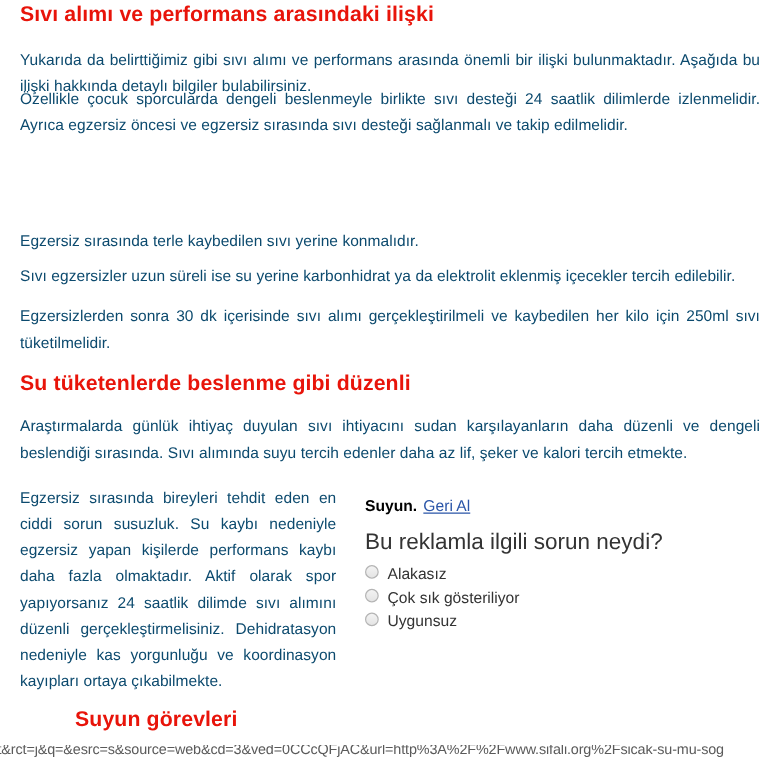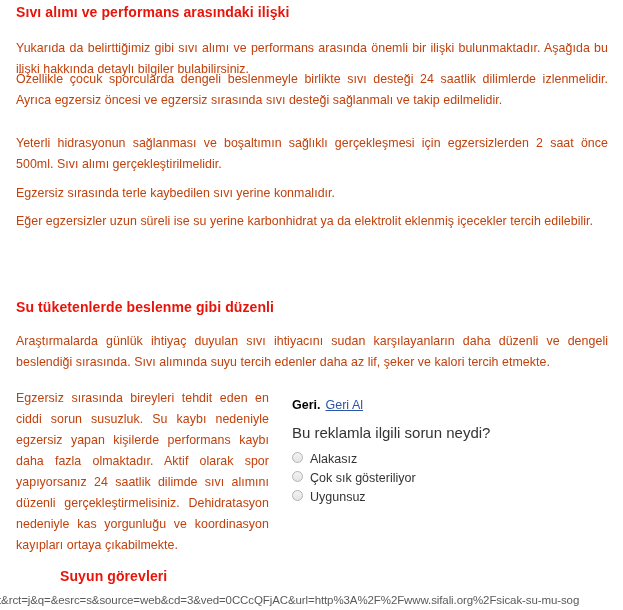--- a/index.html
+++ b/index.html
@@ -20,31 +20,31 @@
   .page {
     position: relative;
     width: 623px;
     height: 610px;
     box-sizing: border-box;
     padding: 0 15px 0 16px;
   }
 
   .heading {
     color: #e8140a;
-    font-size: 14px;
+    font-size: 17px;
     font-weight: bold;
     line-height: 14px;
     margin: 0;
     letter-spacing: 0.1px;
   }
 
   .para {
     font-size: 12.4px;
     line-height: 21px;
-    color: #c2410c;
+    color: #0c4a6e;
     margin: 0;
     text-align: justify;
     letter-spacing: 0.05px;
   }
 
   
   #h-iliski       { position: absolute; left: 16px; top: 5px;   width: 560px; }
   #p-1            { position: absolute; left: 16px; top: 38px;  width: 592px; }
   #p-2            { position: absolute; left: 16px; top: 69px;  width: 592px; }
   #p-3            { position: absolute; left: 16px; top: 133px; width: 592px; }
@@ -76,21 +76,21 @@
     font-weight: bold;
     color: #000000;
   }
   .ad-undo {
     color: #2a55a8;
     margin-left: 5px;
     cursor: pointer;
   }
   .ad-question {
     margin-top: 12px;
-    font-size: 15px;
+    font-size: 18px;
     line-height: 16px;
     color: #333333;
   }
   .ad-options {
     margin-top: 11px;
   }
   .ad-option {
     display: flex;
     align-items: flex-start;
     height: 19px;
@@ -135,40 +135,40 @@
 <body>
 
 <div class="page">
 
   <h3 class="heading" id="h-iliski">Sıvı alımı ve performans arasındaki ilişki</h3>
 
   <p class="para" id="p-1">Yukarıda da belirttiğimiz gibi sıvı alımı ve performans arasında önemli bir ilişki bulunmaktadır. Aşağıda bu ilişki hakkında detaylı bilgiler bulabilirsiniz.</p>
 
   <p class="para" id="p-2">Özellikle çocuk sporcularda dengeli beslenmeyle birlikte sıvı desteği 24 saatlik dilimlerde izlenmelidir. Ayrıca egzersiz öncesi ve egzersiz sırasında sıvı desteği sağlanmalı ve takip edilmelidir.</p>
 
-  <p class="para" id="p-3">Yeterli hidrasyonun sağlanması ve boşaltımın sağlıklı gerçekleşmesi için egzersizlerden 2 saat önce 500ml. Sıvı alımı gerçekleştirilmelidir.</p>
 
   <p class="para" id="p-4">Egzersiz sırasında terle kaybedilen sıvı yerine konmalıdır.</p>
 
-  <p class="para" id="p-5">Eğer egzersizler uzun süreli ise su yerine karbonhidrat ya da elektrolit eklenmiş içecekler tercih edilebilir.</p>
+  <p class="para" id="p-5">Sıvı egzersizler uzun süreli ise su yerine karbonhidrat ya da elektrolit eklenmiş içecekler tercih edilebilir.</p>
 
+  <p class="para" id="p-6">Egzersizlerden sonra 30 dk içerisinde sıvı alımı gerçekleştirilmeli ve kaybedilen her kilo için 250ml sıvı tüketilmelidir.</p>
 
   <h3 class="heading" id="h-beslenme">Su tüketenlerde beslenme gibi düzenli</h3>
 
   <p class="para" id="p-7">Araştırmalarda günlük ihtiyaç duyulan sıvı ihtiyacını sudan karşılayanların daha düzenli ve dengeli beslendiği sırasında. Sıvı alımında suyu tercih edenler daha az lif, şeker ve kalori tercih etmekte.</p>
 
 
   <p class="para" id="p-8">Egzersiz sırasında bireyleri tehdit eden en ciddi sorun susuzluk. Su kaybı nedeniyle egzersiz yapan kişilerde performans kaybı daha fazla olmaktadır. Aktif olarak spor yapıyorsanız 24 saatlik dilimde sıvı alımını düzenli gerçekleştirmelisiniz. Dehidratasyon nedeniyle kas yorgunluğu ve koordinasyon kayıpları ortaya çıkabilmekte.</p>
 
   <h3 class="heading" id="h-gorevler">Suyun görevleri</h3>
 
   <div class="ad-panel">
 
     <div class="ad-row-status">
-      <span class="ad-gone">Geri.</span><a class="ad-undo" href="#">Geri Al</a>
+      <span class="ad-gone">Suyun.</span><a class="ad-undo" href="#">Geri Al</a>
     </div>
 
     <div class="ad-question">Bu reklamla ilgili sorun neydi?</div>
 
     <div class="ad-options">
       <div class="ad-option">
         <span class="radio"></span>
         <span>Alakasız</span>
       </div>
       <div class="ad-option">

